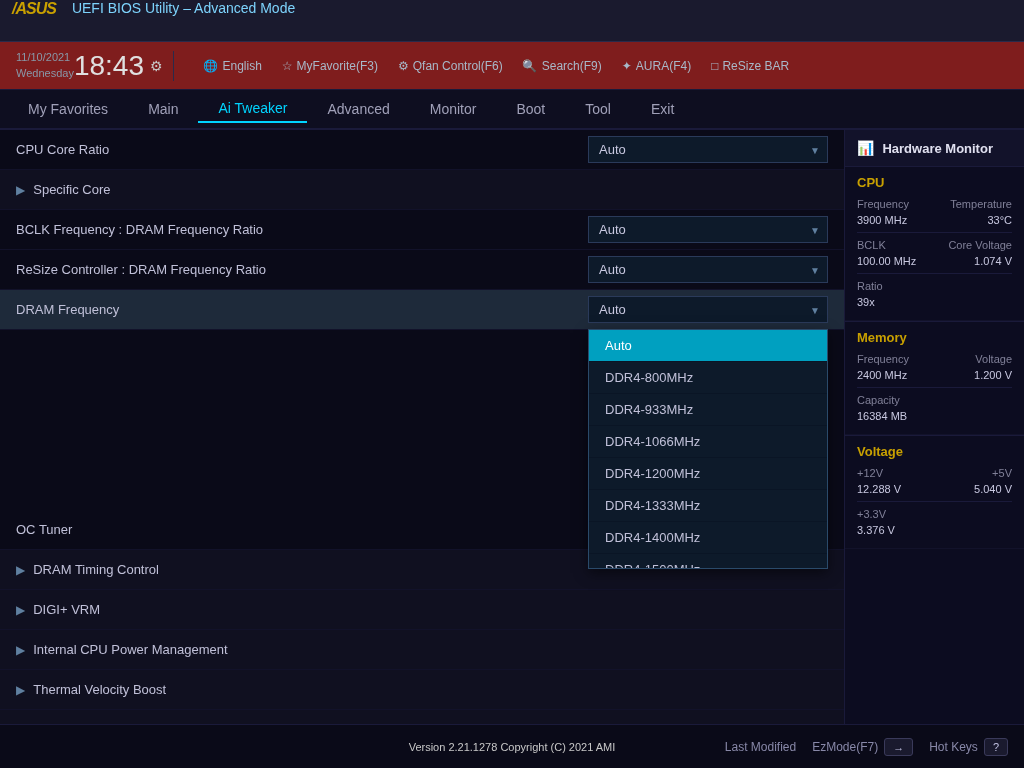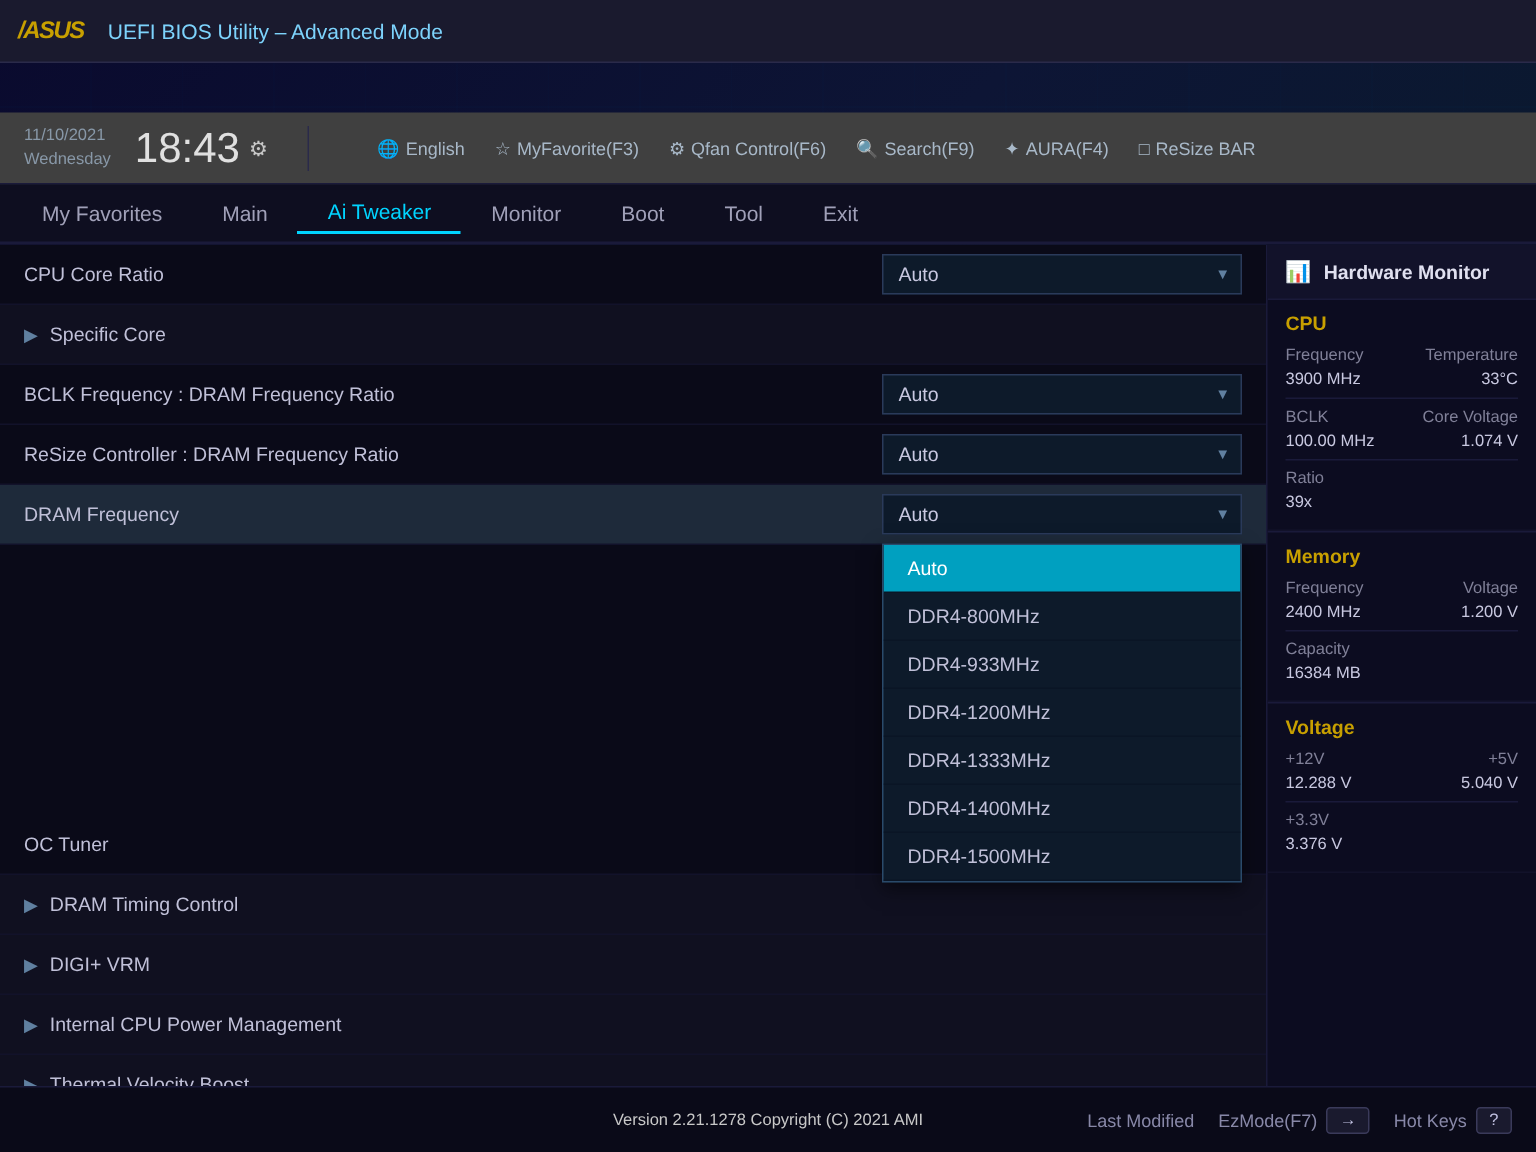--- a/index.html
+++ b/index.html
@@ -39,21 +39,21 @@
       height: 100%;
       display: flex;
       flex-direction: column;
     }
 
     
     .header {
       height: 42px;
       background: #1a1a2e;
       display: flex;
-      align-items: center;
+      align-items: flex-start;
       padding: 0 12px;
       border-bottom: 1px solid #2a2a4a;
       gap: 16px;
     }
 
     .asus-logo {
       color: #c8a000;
       font-weight: bold;
       font-size: 16px;
       font-style: italic;
@@ -62,27 +62,25 @@
 
     .header-title {
       color: #7dd3fc;
       font-size: 14px;
       font-weight: 500;
     }
 
     
     .time-section {
       height: 48px;
-      background: #404040;
+      background: #7f1d1d;
       display: flex;
       align-items: center;
       padding: 0 16px;
-      gap: 16px;
       border-bottom: 1px solid #1a1a3a;
-      margin-top: 33px;
     }
 
     .date-block {
       color: #a0a0b8;
       font-size: 11px;
       line-height: 1.4;
     }
 
     .time-block {
       font-size: 28px;
@@ -395,20 +393,21 @@
       <span class="header-tool-item">🔍 <span>Search(F9)</span></span>
       <span class="header-tool-item">✦ <span>AURA(F4)</span></span>
       <span class="header-tool-item">□ <span>ReSize BAR</span></span>
     </div>
   </div>
 
   <div class="nav-bar">
     <div class="nav-item">My Favorites</div>
     <div class="nav-item">Main</div>
     <div class="nav-item active">Ai Tweaker</div>
+    <div class="nav-item">Advanced</div>
     <div class="nav-item">Monitor</div>
     <div class="nav-item">Boot</div>
     <div class="nav-item">Tool</div>
     <div class="nav-item">Exit</div>
   </div>
 
   <div class="main-layout">
 
     <div class="left-panel">
 
@@ -449,20 +448,21 @@
         <div class="select-wrapper">
           <select>
             <option>Auto</option>
           </select>
         </div>
 
         <div class="dropdown-popup">
           <div class="dropdown-item selected">Auto</div>
           <div class="dropdown-item">DDR4-800MHz</div>
           <div class="dropdown-item">DDR4-933MHz</div>
+          <div class="dropdown-item">DDR4-1066MHz</div>
           <div class="dropdown-item">DDR4-1200MHz</div>
           <div class="dropdown-item">DDR4-1333MHz</div>
           <div class="dropdown-item">DDR4-1400MHz</div>
           <div class="dropdown-item">DDR4-1500MHz</div>
 
         </div>
       </div>
 
       <div class="settings-row" style="margin-top: 180px;">
         <span class="row-label">OC Tuner</span>

